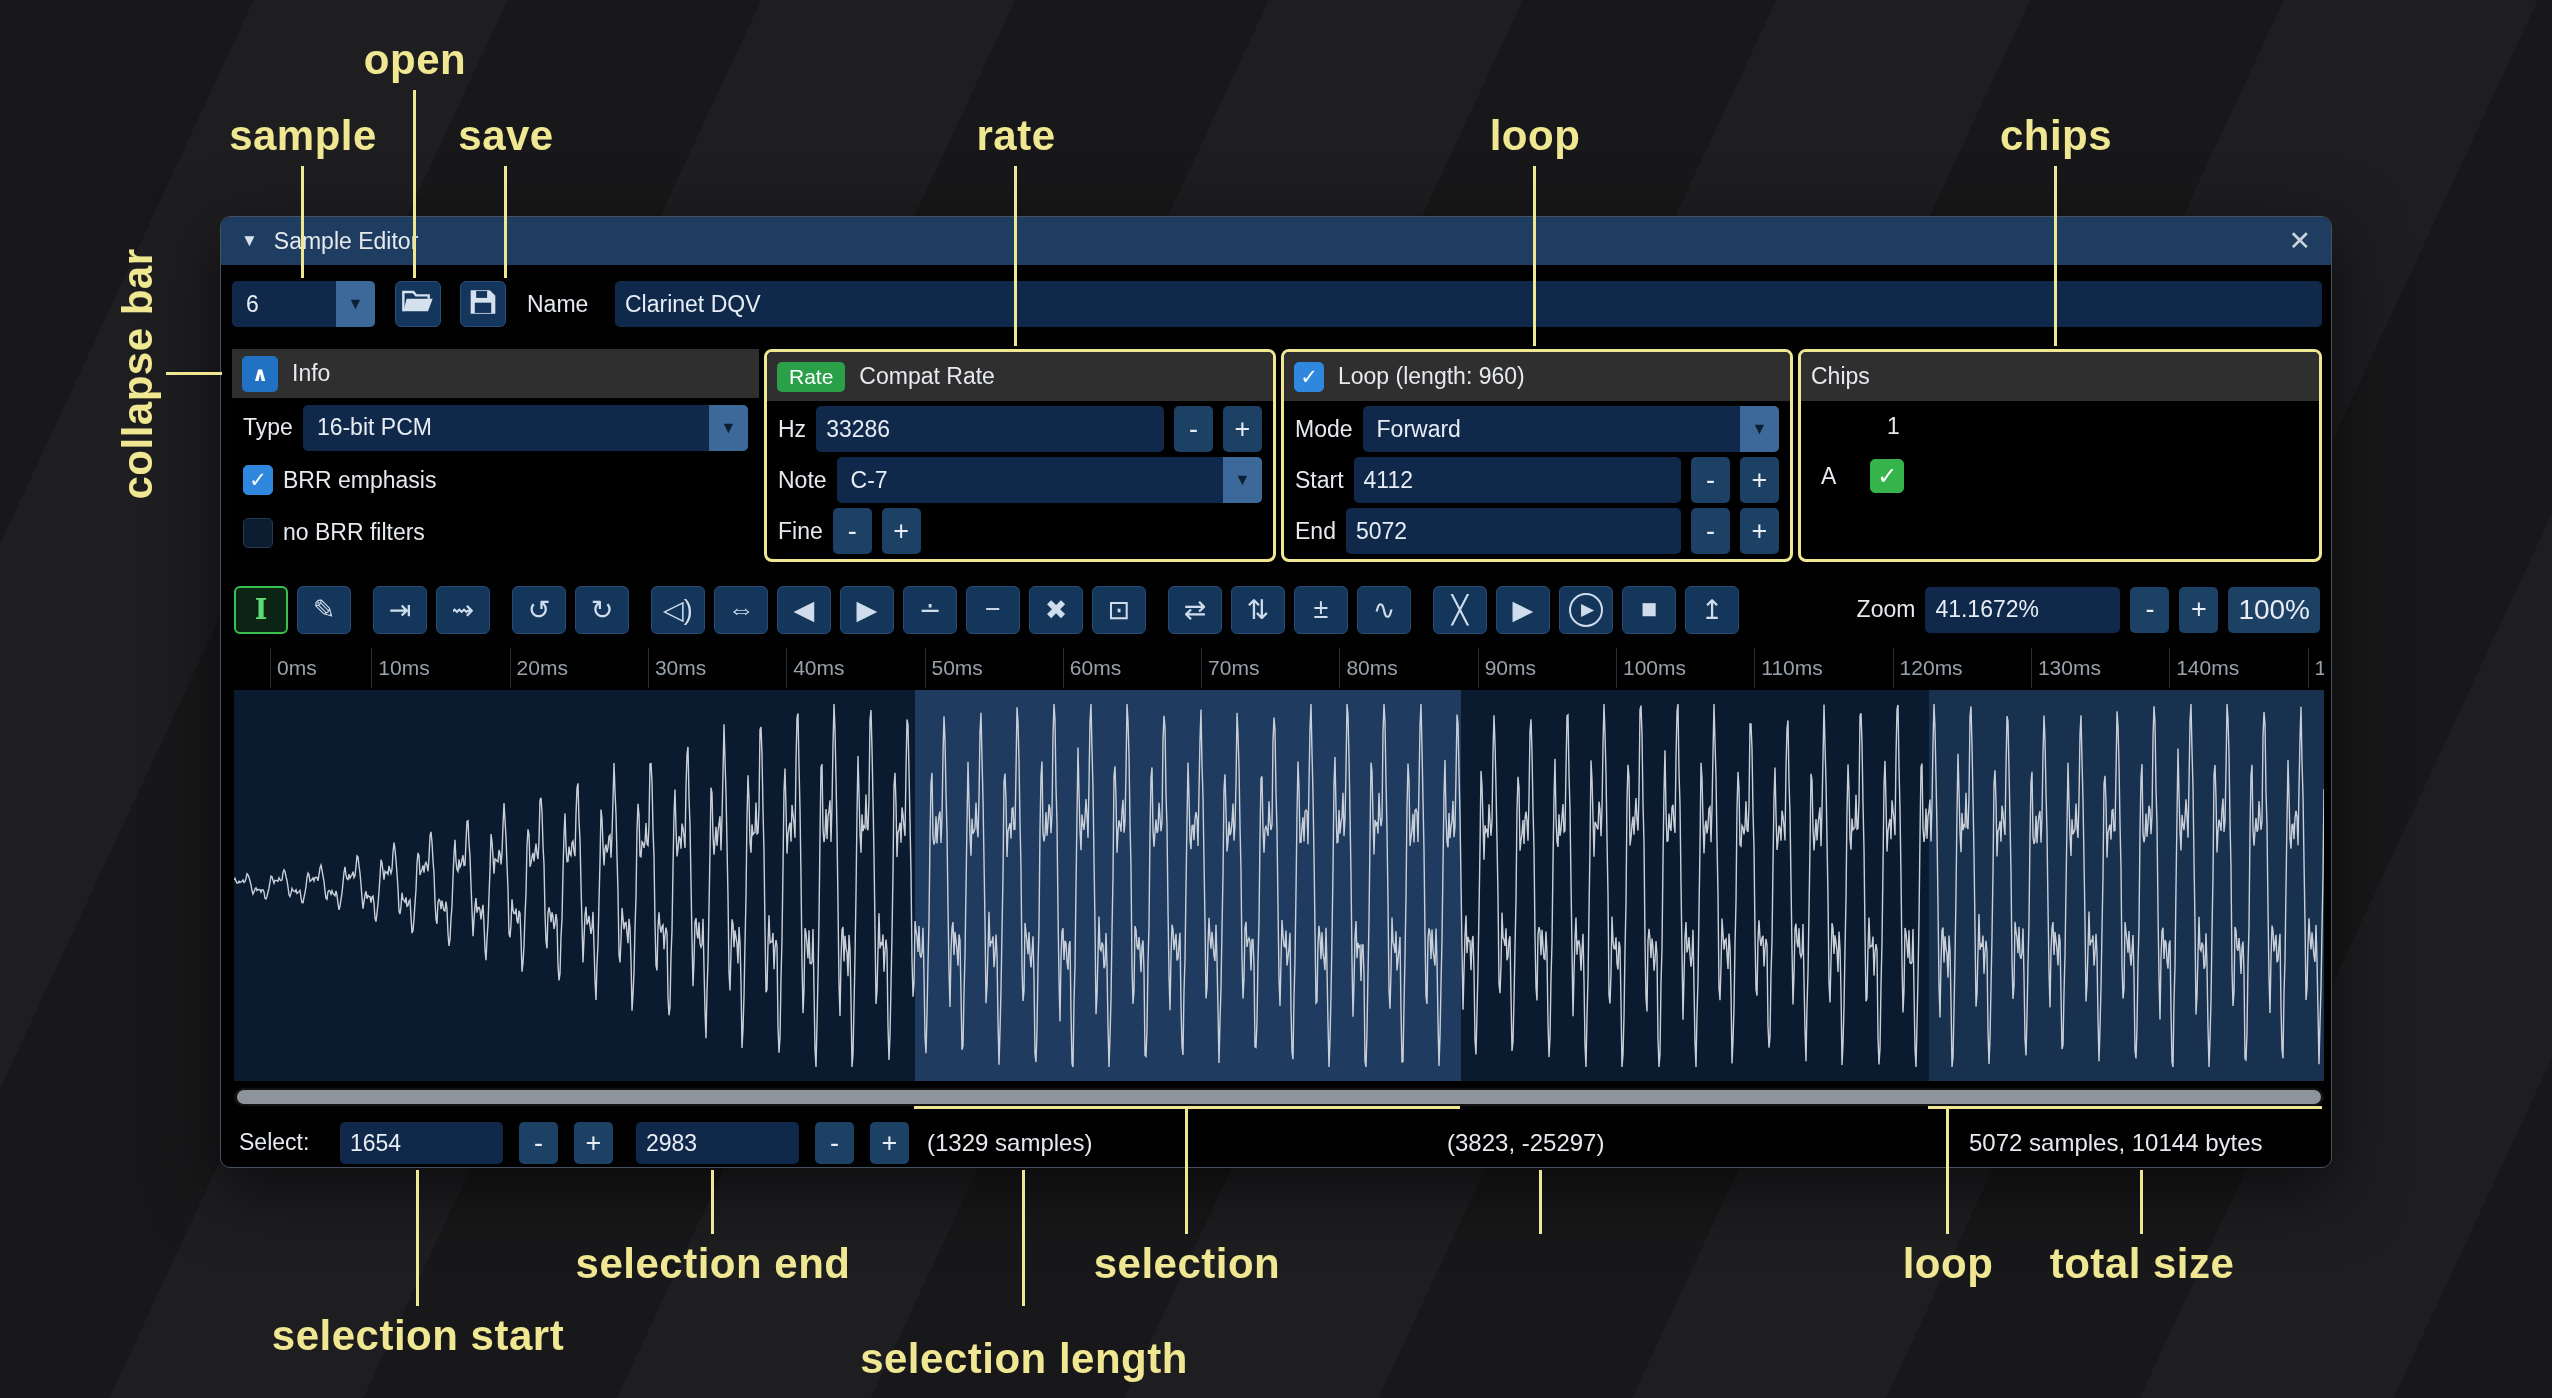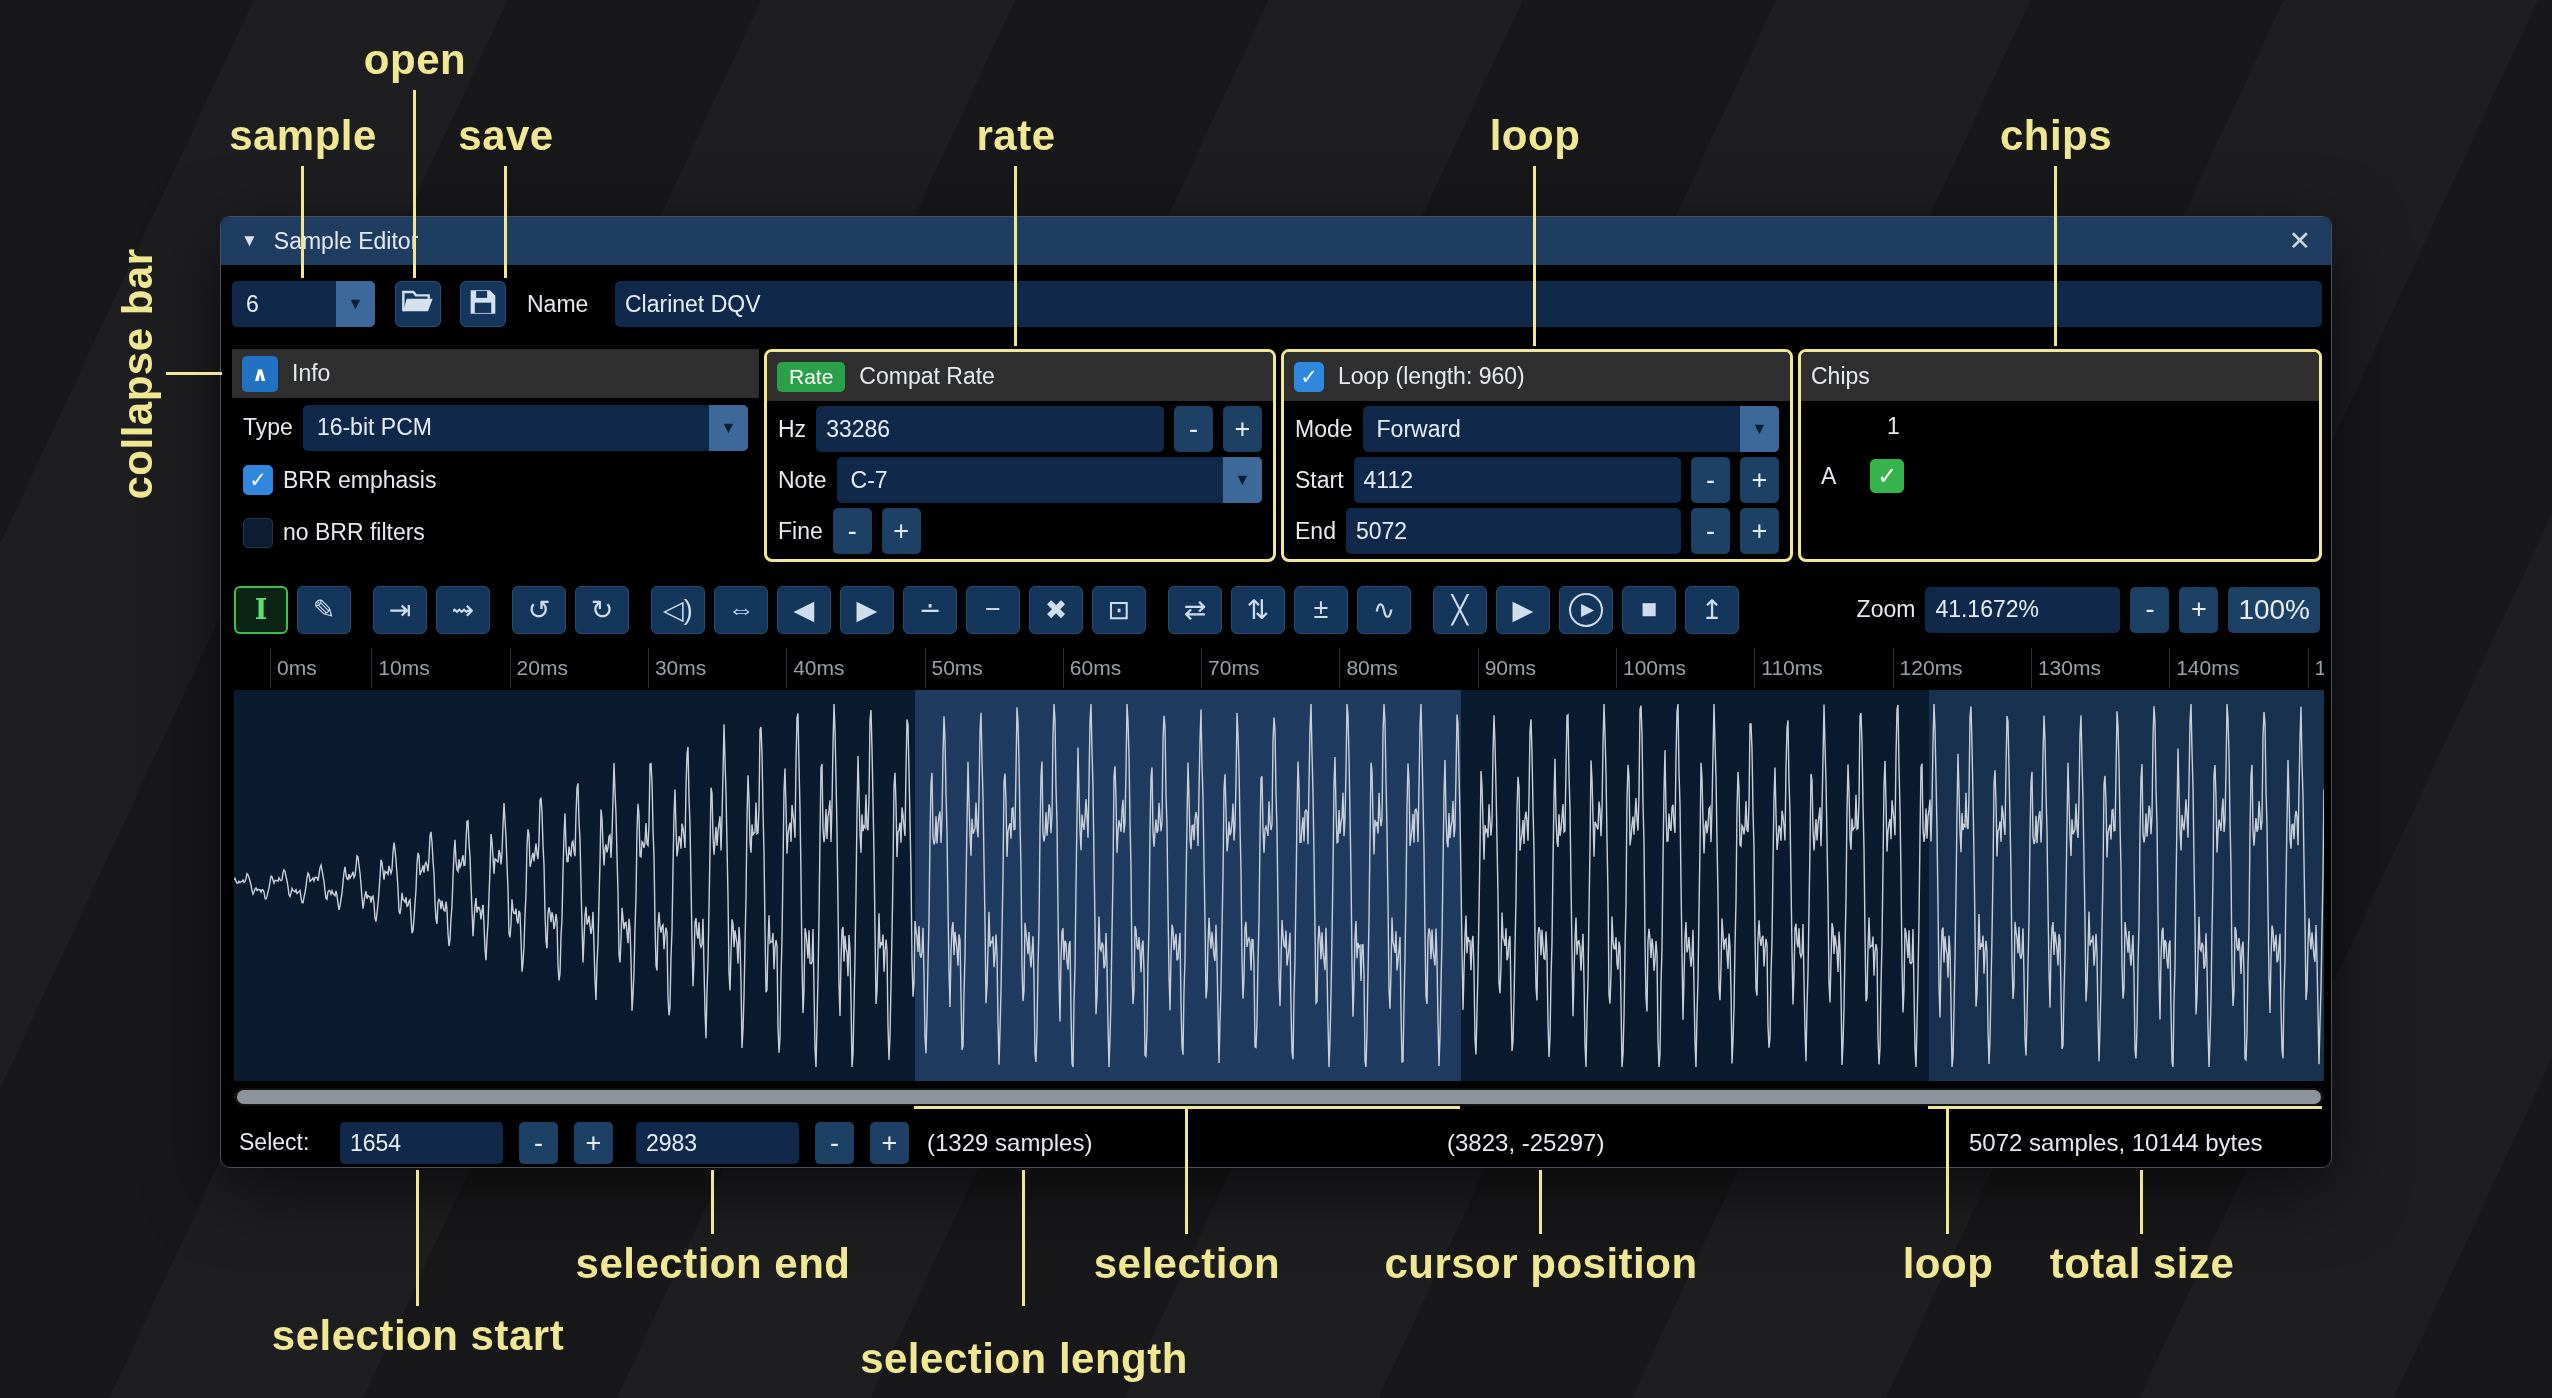--- a/index.html
+++ b/index.html
@@ -124,21 +124,20 @@
   <div class="ann" style="left:303px;top:112px;" data-name="annotation-sample">sample</div>
   <div class="ann" style="left:506px;top:112px;" data-name="annotation-save">save</div>
   <div class="ann" style="left:1016px;top:112px;" data-name="annotation-rate">rate</div>
   <div class="ann" style="left:1535px;top:112px;" data-name="annotation-loop">loop</div>
   <div class="ann" style="left:2056px;top:112px;" data-name="annotation-chips">chips</div>
   <div class="ann vertical" style="left:138px;top:374px;" data-name="annotation-collapse-bar">collapse bar</div>
   <div class="ann" style="left:418px;top:1312px;" data-name="annotation-selection-start">selection start</div>
   <div class="ann" style="left:713px;top:1240px;" data-name="annotation-selection-end">selection end</div>
   <div class="ann" style="left:1024px;top:1308px;margin-top:27px;" data-name="annotation-selection-length">selection length</div>
   <div class="ann" style="left:1187px;top:1240px;" data-name="annotation-selection">selection</div>
-  <div class="ann" style="left:1541px;top:1240px;" data-name="annotation-cursor-position">cursor position</div>
   <div class="ann" style="left:1948px;top:1240px;" data-name="annotation-loop-region">loop</div>
   <div class="ann" style="left:2142px;top:1240px;" data-name="annotation-total-size">total size</div>
 
   <div class="ann-line vline" style="left:413px;top:90px;height:188px;" data-name="annotation-line-open"></div>
   <div class="ann-line vline" style="left:301px;top:166px;height:112px;" data-name="annotation-line-sample"></div>
   <div class="ann-line vline" style="left:504px;top:166px;height:112px;" data-name="annotation-line-save"></div>
   <div class="ann-line vline" style="left:1014px;top:166px;height:180px;" data-name="annotation-line-rate"></div>
   <div class="ann-line vline" style="left:1533px;top:166px;height:180px;" data-name="annotation-line-loop"></div>
   <div class="ann-line vline" style="left:2054px;top:166px;height:180px;" data-name="annotation-line-chips"></div>
   <div class="ann-line hline" style="left:166px;top:372px;width:56px;" data-name="annotation-line-collapse-bar"></div>

